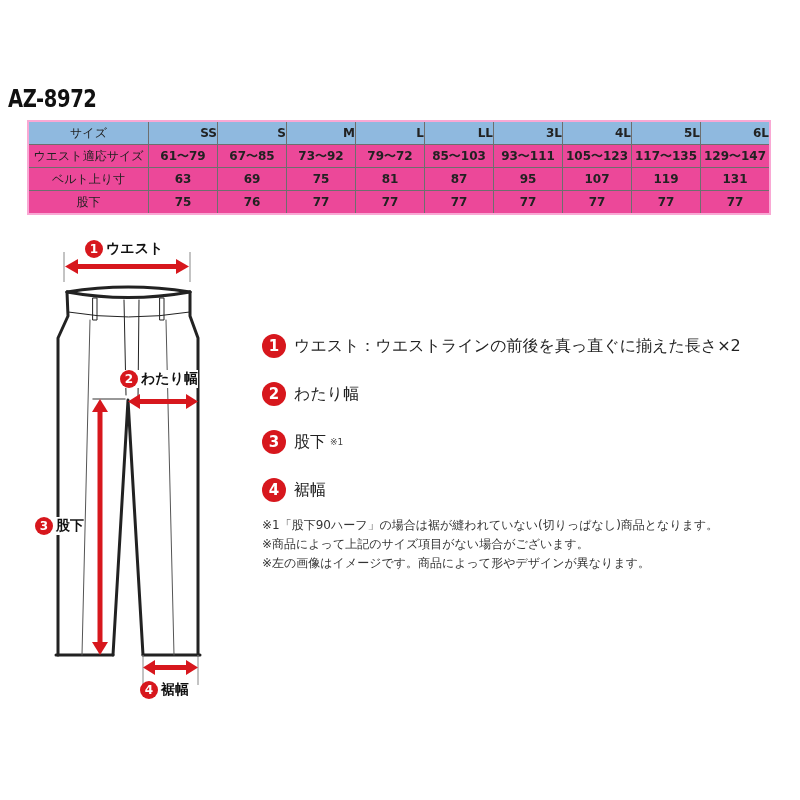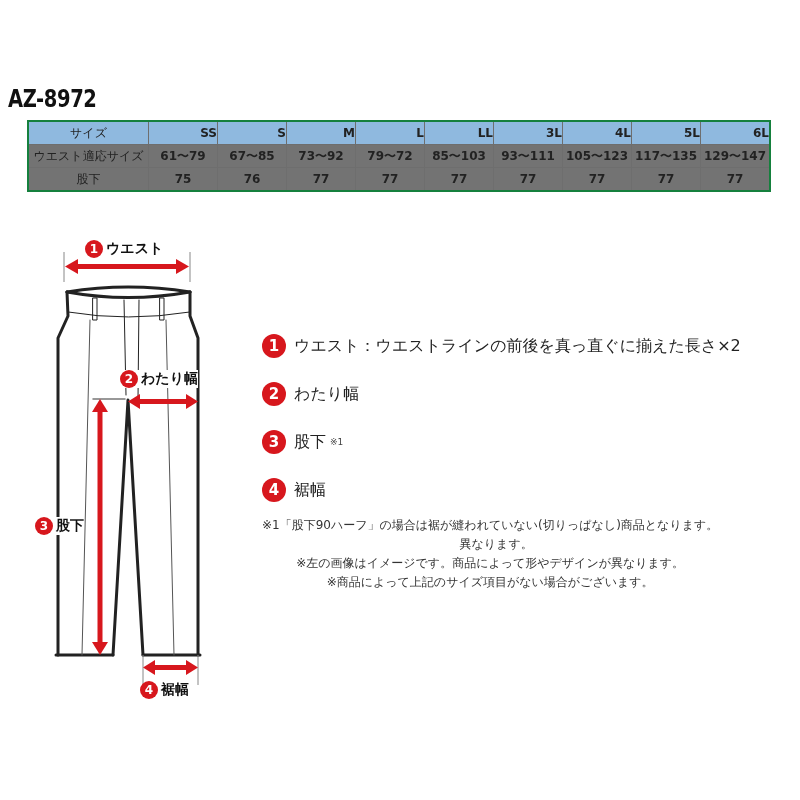--- a/index.html
+++ b/index.html
@@ -4,35 +4,35 @@
 <style>
   html, body { margin: 0; padding: 0; background: #ffffff; }
   body { width: 800px; height: 800px; position: relative; overflow: hidden;
          font-family: "DejaVu Sans", "Liberation Sans", sans-serif; color: #1a1a1a; }
   .model { position: absolute; left: 8px; top: 84px; font-family: "DejaVu Sans", sans-serif;
            font-weight: bold; font-size: 25px; letter-spacing: -0.5px; transform: scaleX(0.78);
            transform-origin: left center; color: #111; }
   table.size { position: absolute; left: 27px; top: 120px; border-collapse: collapse;
                font-family: "DejaVu Sans", sans-serif; font-size: 12px; font-weight: bold; }
   table.size td, table.size th { border: 1px solid #6e6e6e; text-align: center; padding: 0; height: 22px; }
-  table.size { border: 2px solid #15803d; }
+  table.size { border: 2px solid #f9a8d4; }
   table.size th { background: #8fb9df; font-weight: bold; color: #222; }
-  table.size td { background: #737373; color: #222; }
+  table.size td { background: #ec4899; color: #222; }
   table.size .rowlabel { font-weight: normal; width: 119px; font-size: 12px; }
   table.size .c { width: 68px; text-align: right; }
   .diagram { position: absolute; left: 0; top: 230px; }
   .legend { position: absolute; left: 262px; top: 333px; }
   .legend .item { display: flex; align-items: center; height: 26px; margin-bottom: 22px;
                   font-size: 16px; color: #222; white-space: nowrap; }
   .num { display: inline-flex; width: 24px; height: 24px; border-radius: 50%; background: #d7171d;
          color: #fff; align-items: center; justify-content: center; font-weight: bold; font-size: 15px;
          margin-right: 8px; flex: none; }
   .legend .sup { font-size: 9px; margin-left: 4px; color: #444; }
   .notes { position: absolute; left: 262px; top: 516px; font-size: 12px; color: #333; line-height: 19px; }
-  .notes div { white-space: nowrap; text-align: center; }
+  .notes div { white-space: nowrap; }
   .notes .indent { padding-left: 12px; }
   .dlabel { position: absolute; display: flex; align-items: center; font-weight: bold; font-size: 14px; color: #111; }
   .dlabel .num { width: 18px; height: 18px; font-size: 12px; margin-right: 3px; }
 </style>
 </head>
 <body>
 
 <div class="model">AZ-8972</div>
 
 <table class="size">
@@ -53,20 +53,32 @@
     <td class="rowlabel">ウエスト適応サイズ</td>
     <td>61〜79</td>
     <td>67〜85</td>
     <td>73〜92</td>
     <td>79〜72</td>
     <td>85〜103</td>
     <td>93〜111</td>
     <td>105〜123</td>
     <td>117〜135</td>
     <td>129〜147</td>
+  </tr>
+  <tr>
+    <td class="rowlabel">ベルト上り寸</td>
+    <td>63</td>
+    <td>69</td>
+    <td>75</td>
+    <td>81</td>
+    <td>87</td>
+    <td>95</td>
+    <td>107</td>
+    <td>119</td>
+    <td>131</td>
   </tr>
   <tr>
     <td class="rowlabel">股下</td>
     <td>75</td>
     <td>76</td>
     <td>77</td>
     <td>77</td>
     <td>77</td>
     <td>77</td>
     <td>77</td>
@@ -169,16 +181,15 @@
       <span class="sup">※1</span>
   </div>
   <div class="item">
     <span class="num">4</span>
     <span>裾幅</span>
   </div>
 </div>
 
 <div class="notes">
   <div>※1「股下90ハーフ」の場合は裾が縫われていない(切りっぱなし)商品となります。</div>
-  <div class="indent">異なります。</div>
+  <div>※商品によって上記のサイズ項目がない場合がございます。</div>
   <div>※左の画像はイメージです。商品によって形やデザインが異なります。</div>
-  <div>※商品によって上記のサイズ項目がない場合がございます。</div>
 </div>
 
 </body></html>

